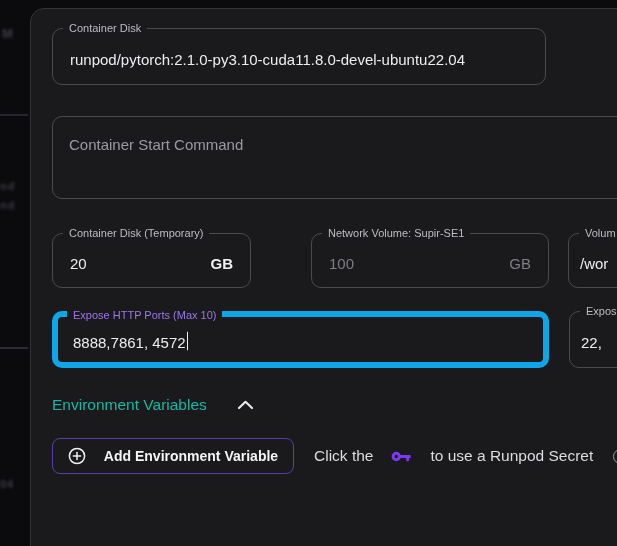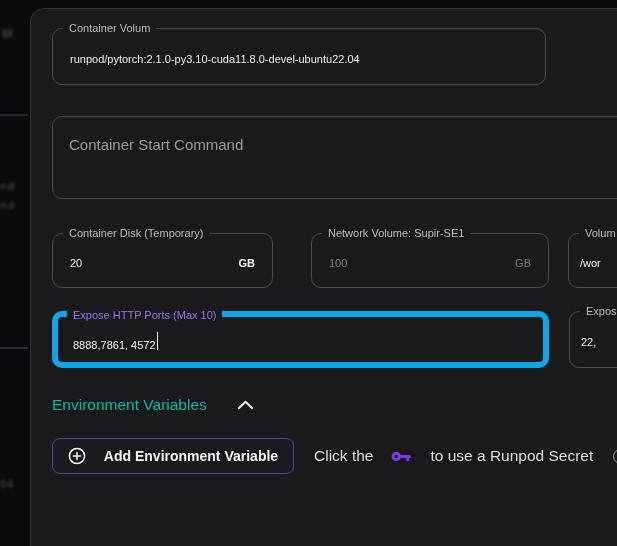--- a/index.html
+++ b/index.html
@@ -28,21 +28,21 @@
     position:absolute; box-sizing:border-box;
     border:1px solid #4a4a51; border-radius:10px; background:transparent;
   }
   .field-label {
     position:absolute; top:-8px; left:10px; background:#1a1a1c;
     padding:0 6px; font-size:11px; color:#bcbcc3; white-space:nowrap; line-height:15px;
   }
   .field-value-row {
     position:absolute; left:17px; right:17px; top:54%; transform:translateY(-50%);
     display:flex; justify-content:space-between; align-items:center;
-    font-size:11px; color:#ededf1; white-space:nowrap; overflow:hidden;
+    font-size:15px; color:#ededf1; white-space:nowrap; overflow:hidden;
   }
   .unit { font-weight:600; color:#f1f1f5; }
   .muted { color:#7e7e87; }
   .muted .unit, .unit.muted { color:#7e7e87; font-weight:400; }
 
   .field.focused { border:6px solid #0ea5e9; }
   .field.focused .field-label { color:#9d76ec; top:-9px; left:9px; }
 
   .textarea-box {
     position:absolute; box-sizing:border-box;
@@ -86,31 +86,31 @@
 <div class="bg-frag" style="left:2px; top:26px;">M</div>
 <div class="bg-line" style="top:114px; width:28px;"></div>
 <div class="bg-frag" style="left:0; top:180px; font-size:11px;">nd</div>
 <div class="bg-frag" style="left:0; top:199px; font-size:11px;">nd</div>
 <div class="bg-line" style="top:347px; width:28px; background:#2e2a3c;"></div>
 <div class="bg-frag" style="left:0; top:478px; font-size:11px;">04</div>
 
 <div class="panel">
 
   <div class="field" style="left:21px; top:19px; width:494px; height:57px;">
-    <span class="field-label">Container Volum</span>
+    <span class="field-label">Container Disk</span>
     <div class="field-value-row">
       <span>runpod/pytorch:2.1.0-py3.10-cuda11.8.0-devel-ubuntu22.04</span>
     </div>
   </div>
 
   <div class="textarea-box" style="left:21px; top:107px; width:640px; height:83px;">
     <span>Container Start Command</span>
   </div>
 
-  <div class="field" style="left:21px; top:224px; width:221px; height:55px;">
+  <div class="field" style="left:21px; top:224px; width:199px; height:55px;">
     <span class="field-label">Container Disk (Temporary)</span>
     <div class="field-value-row">
       <span>20</span>
       <span class="unit">GB</span>
     </div>
   </div>
 
   <div class="field" style="left:280px; top:224px; width:238px; height:55px;">
     <span class="field-label">Network Volume: Supir-SE1</span>
     <div class="field-value-row muted">

